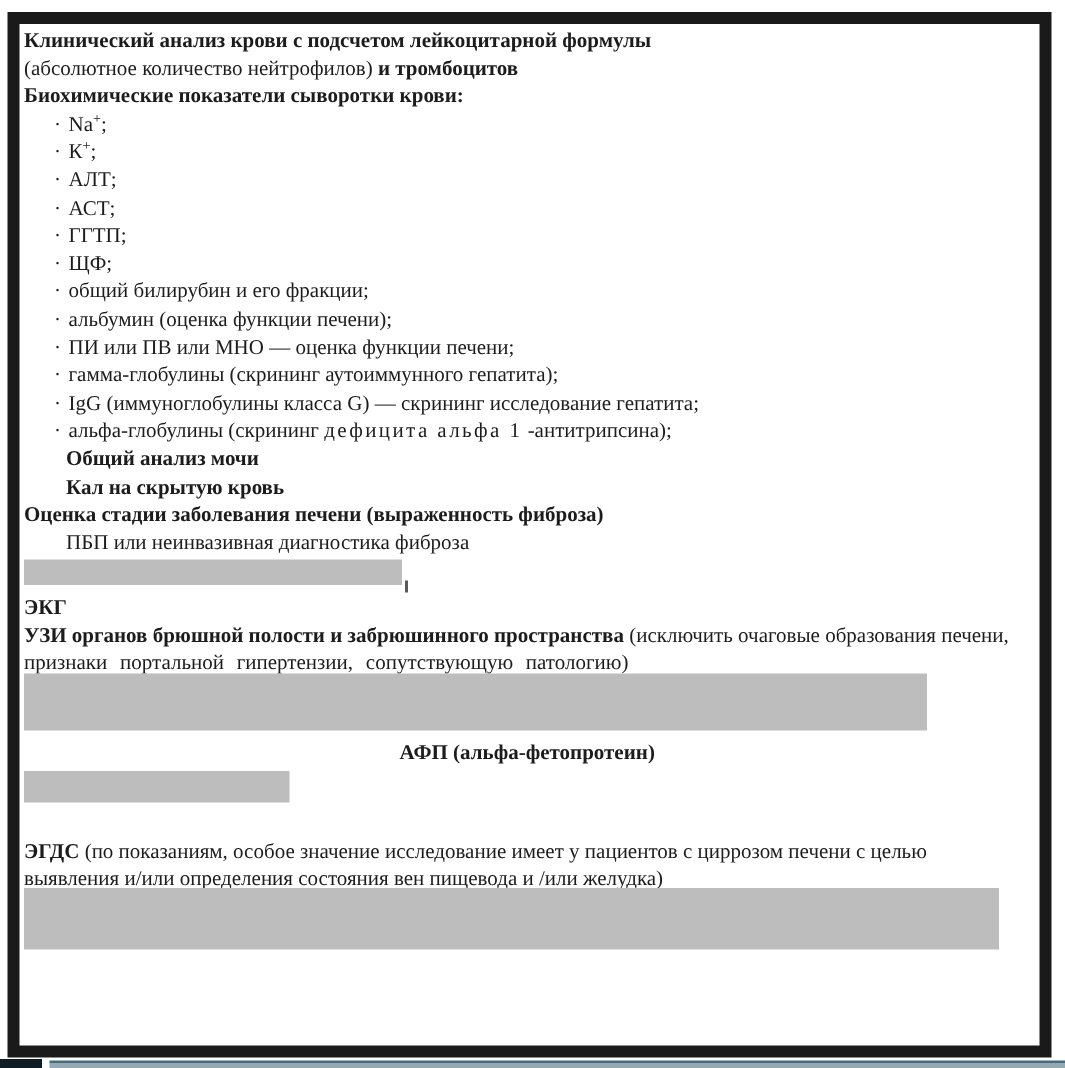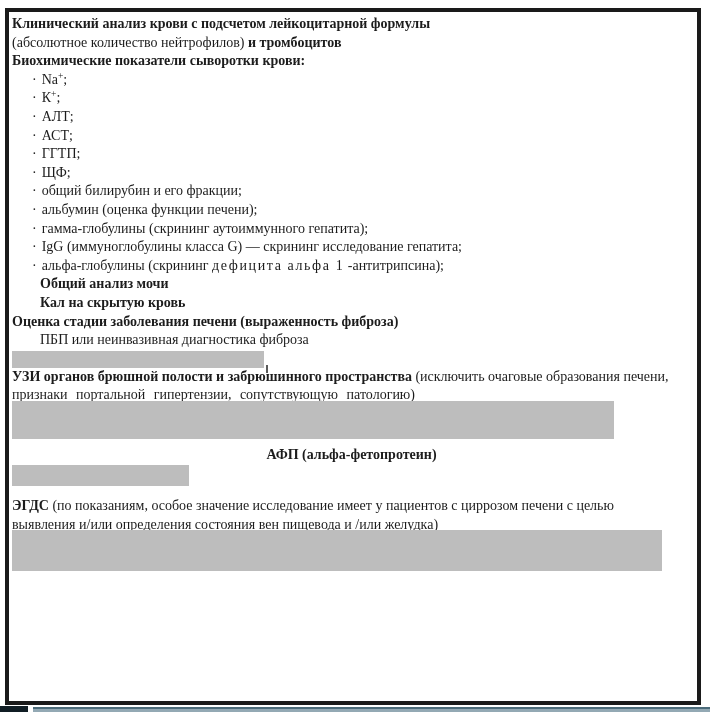--- a/index.html
+++ b/index.html
@@ -2,21 +2,21 @@
 <html><head>
 <meta charset="utf-8">
 <style>
   html,body{margin:0;padding:0;}
   body{
     width:710px;height:712px;position:relative;background:#ffffff;overflow:hidden;
     font-family:"Liberation Serif","DejaVu Serif",serif;
   }
   .frame{
     position:absolute;left:5px;top:8px;width:696px;height:697px;
-    border:4px solid #a3a3a3;background:#fff;box-sizing:border-box;
+    border:8px solid #a3a3a3;background:#fff;box-sizing:border-box;
     padding:3px 6px 0 3px;font-size:14px;color:#1c1c1c;
   }
   .line{line-height:18.6px;height:18.6px;white-space:nowrap;}
   .line.ind{padding-left:28px;}
   .line.bullet{padding-left:20px;}
   .dot{display:inline-block;margin-right:5px;}
   .b{font-weight:bold;}
   .sup{font-size:9.5px;vertical-align:5px;line-height:0;}
   .spaced{letter-spacing:1.6px;}
   .wsp{word-spacing:5px;}
@@ -34,35 +34,37 @@
       <div class="line"><span class="">(абсолютное количество нейтрофилов) </span><span class="b ">и тромбоцитов</span></div>
       <div class="line"><span class="b ">Биохимические показатели сыворотки крови:</span></div>
       <div class="line bullet"><span class="dot">·</span><span class="">Na</span><span class="sup ">+</span><span class="">;</span></div>
       <div class="line bullet"><span class="dot">·</span><span class="">К</span><span class="sup ">+</span><span class="">;</span></div>
       <div class="line bullet"><span class="dot">·</span><span class="">АЛТ;</span></div>
       <div class="line bullet"><span class="dot">·</span><span class="">АСТ;</span></div>
       <div class="line bullet"><span class="dot">·</span><span class="">ГГТП;</span></div>
       <div class="line bullet"><span class="dot">·</span><span class="">ЩФ;</span></div>
       <div class="line bullet"><span class="dot">·</span><span class="">общий билирубин и его фракции;</span></div>
       <div class="line bullet"><span class="dot">·</span><span class="">альбумин (оценка функции печени);</span></div>
+      <div class="line bullet"><span class="dot">·</span><span class="">ПИ или ПВ или МНО — оценка функции печени;</span></div>
       <div class="line bullet"><span class="dot">·</span><span class="">гамма-глобулины (скрининг аутоиммунного гепатита);</span></div>
       <div class="line bullet"><span class="dot">·</span><span class="">IgG (иммуноглобулины класса G) — скрининг исследование гепатита;</span></div>
       <div class="line bullet"><span class="dot">·</span><span class="">альфа-глобулины (скрининг </span><span class="spaced">дефицита альфа 1</span><span class=""> -антитрипсина);</span></div>
       <div class="line ind"><span class="b ">Общий анализ мочи</span></div>
       <div class="line ind"><span class="b ">Кал на скрытую кровь</span></div>
       <div class="line"><span class="b ">Оценка стадии заболевания печени (выраженность фиброза)</span></div>
       <div class="line ind"><span class="">ПБП или неинвазивная диагностика фиброза</span></div>
       <div class="redact" style="margin-top: 1px; width: 252px; height: 17px; background: rgb(189, 189, 189);">
         <span class="tickmark"></span>
       </div>
+      <div class="line" style="margin-top: 7px;"><span class="b ">ЭКГ</span></div>
       <div class="line"><span class="b ">УЗИ органов брюшной полости и забрюшинного пространства </span><span class="">(исключить очаговые образования печени,</span></div>
       <div class="line wsp"><span class="">признаки портальной гипертензии, сопутствующую патологию)</span></div>
       <div class="redact" style="margin-top: -4px; width: 602px; height: 38px; background: rgb(189, 189, 189);"></div>
       <div class="line" style="margin-top: 7px; text-align: center;"><span class="b ">АФП (альфа-фетопротеин)</span></div>
       <div class="redact" style="margin-top: 1px; width: 177px; height: 21px; background: rgb(189, 189, 189);"></div>
-      <div class="line" style="margin-top: 11px;"><span class="b ">ЭГДС </span><span class="">(по показаниям, особое значение исследование имеет у пациентов с циррозом печени с целью</span></div>
+      <div class="line" style="margin-top: 25px;"><span class="b ">ЭГДС </span><span class="">(по показаниям, особое значение исследование имеет у пациентов с циррозом печени с целью</span></div>
       <div class="line"><span class="">выявления и/или определения состояния вен пищевода и /или желудка)</span></div>
       <div class="redact" style="margin-top: -5px; width: 650px; height: 41px; background: rgb(189, 189, 189);"></div>
     </div>
 </div>
 
 <div class="bottom-corner" style="background: rgb(16, 29, 36);"></div>
 <div class="bottom-bar" style="background: linear-gradient(rgb(75, 107, 122) 0px, rgb(75, 107, 122) 35%, rgb(147, 169, 180) 35%, rgb(147, 169, 180) 100%);"></div>
 
 </body></html>

